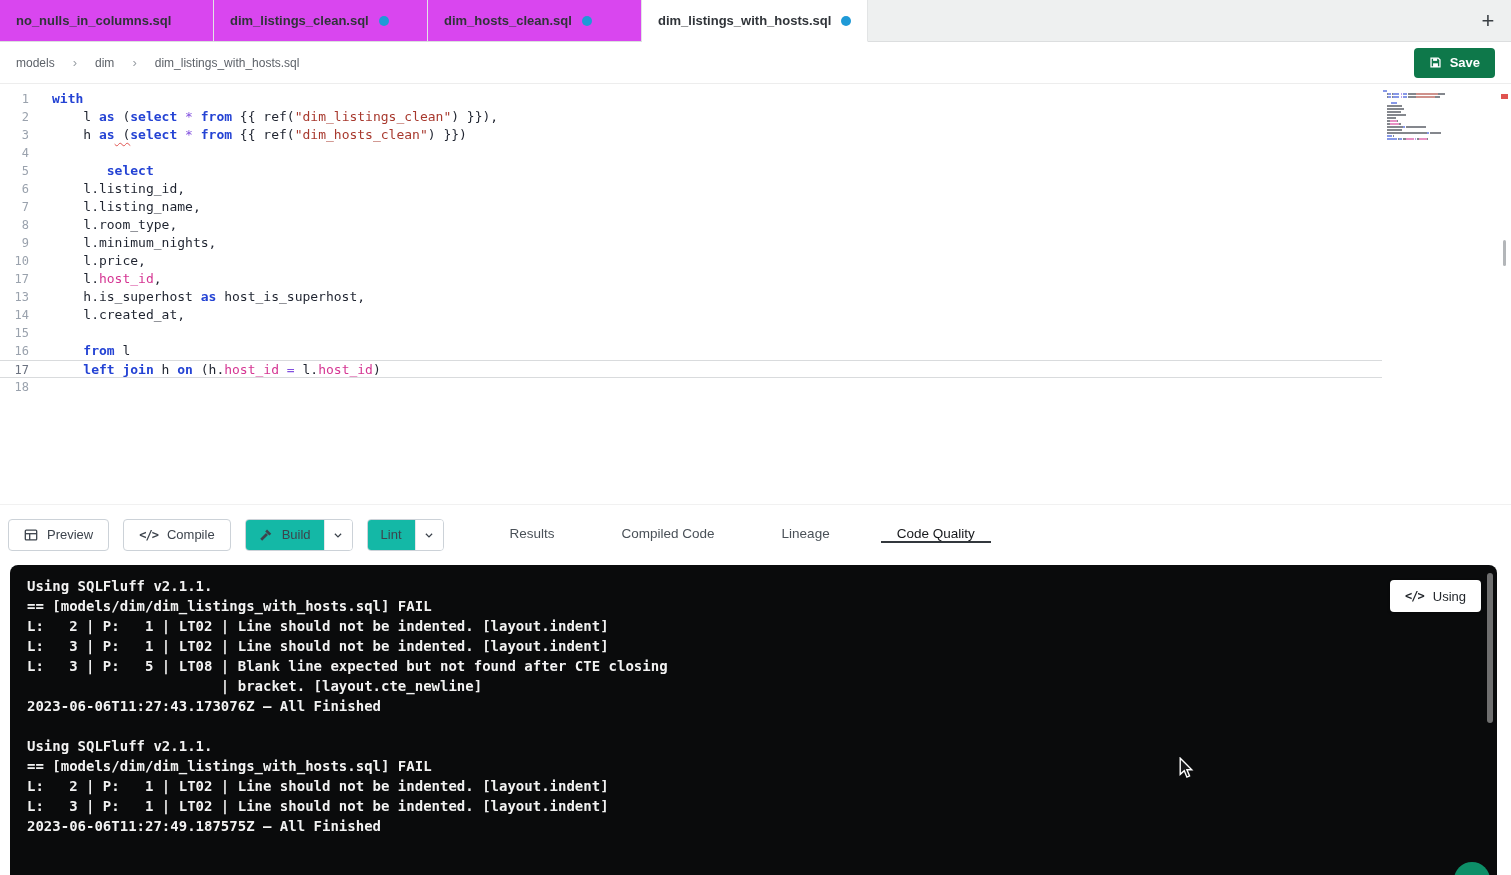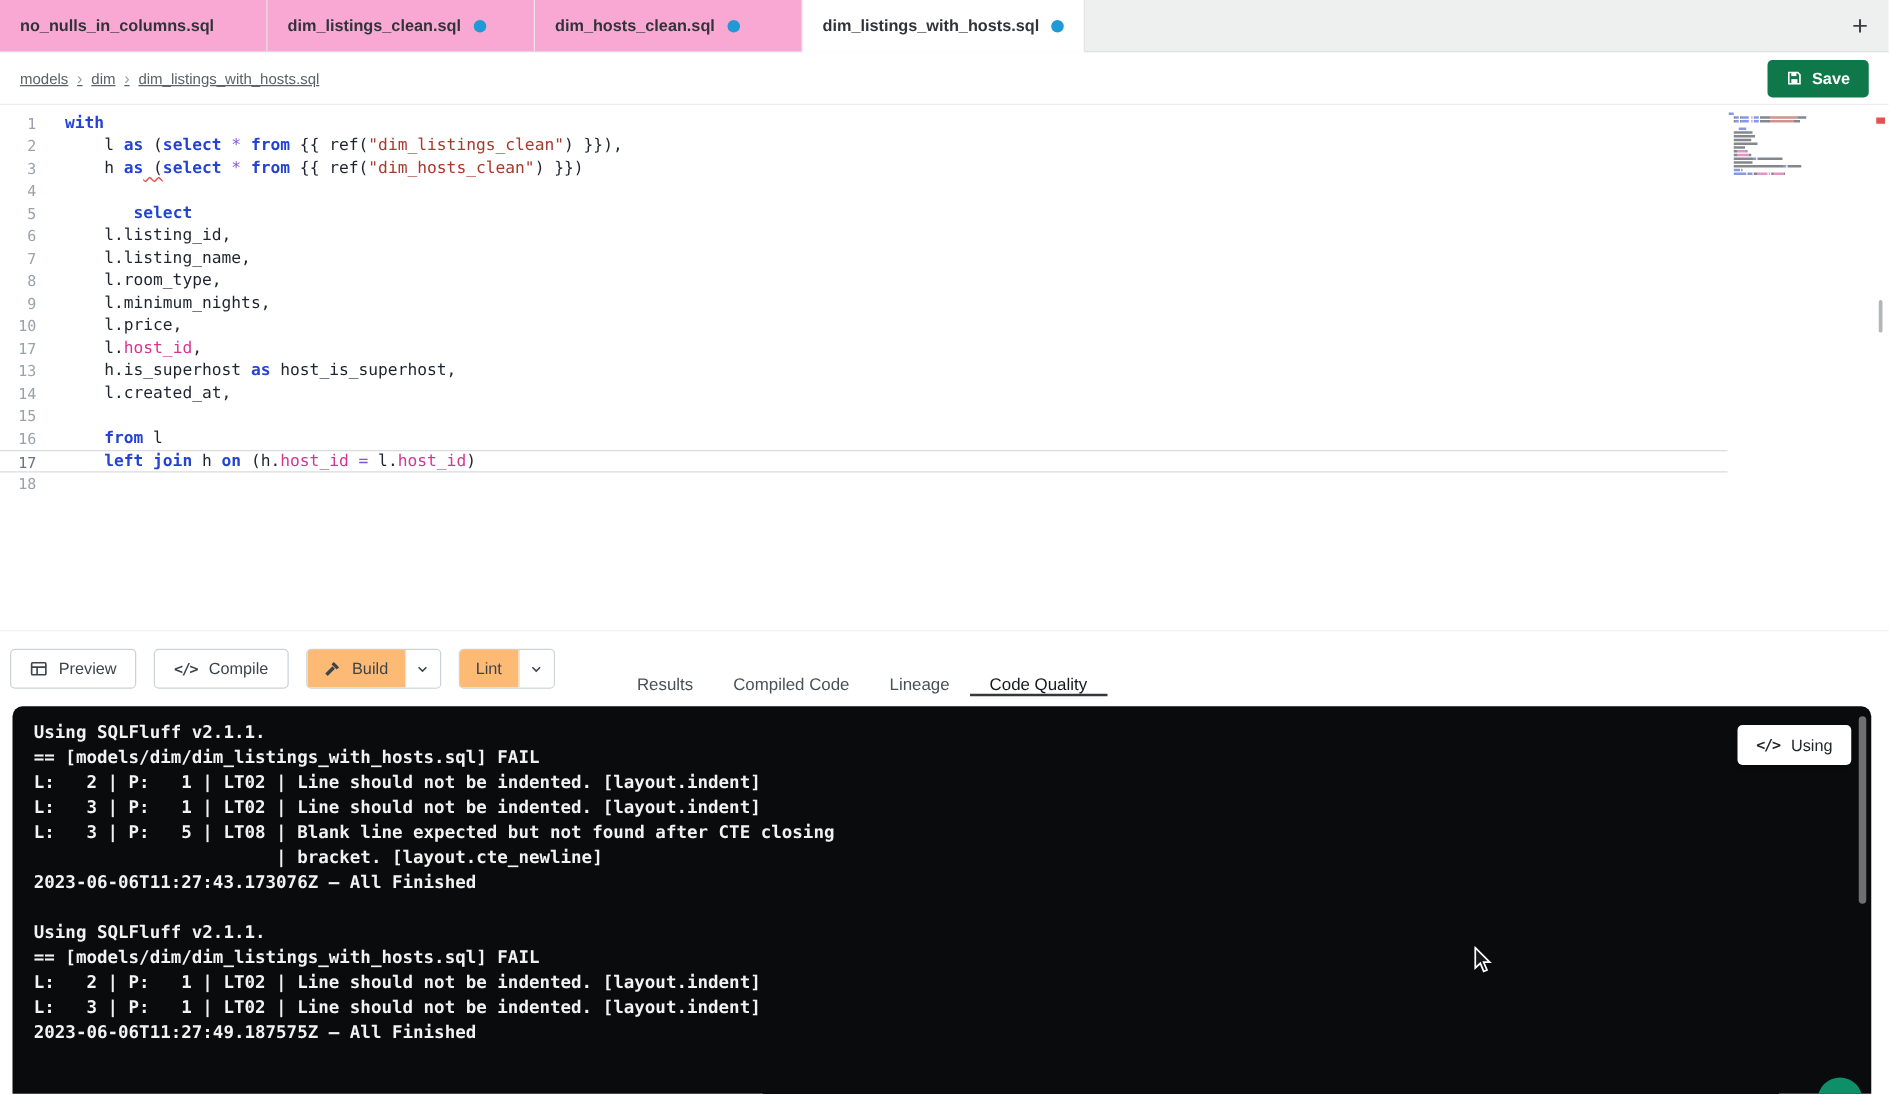--- a/index.html
+++ b/index.html
@@ -6,32 +6,32 @@
   html,body { width:1511px; height:875px; overflow:hidden; background:#fff;
               font-family:"Liberation Sans", sans-serif; }
   .app { position:relative; width:1511px; height:875px; }
 
   
   .tab-bar { display:flex; align-items:stretch; height:42px; background:#eef0f0;
              border-bottom:1px solid #dcdedf; }
   .tabs { display:flex; }
   .tab { display:flex; align-items:center; padding:0 16px; min-width:214px;
          border-right:1px solid #e2e4e5; font-size:13px; font-weight:700;
-         color:#303439; cursor:pointer; background:#f9a8d4; }
+         color:#303439; cursor:pointer; background:#d946ef; }
   .tab.active { background:#fff; border-bottom:1px solid #fff; margin-bottom:-1px; }
   .tab-dot { width:10px; height:10px; border-radius:50%;
              background:var(--dot-blue,#1f9ad7); margin-left:10px; flex:none; }
   .new-tab { margin-left:auto; width:46px; border:none; background:none;
              font-size:22px; font-weight:400; color:#3a3f44; cursor:pointer; }
 
   
   .breadcrumb-row { height:42px; display:flex; align-items:center;
                     justify-content:space-between; padding:0 16px; background:#fff;
                     border-bottom:1px solid #ededed; }
-  .breadcrumb { display:flex; align-items:center; gap:7px; font-size:12px; color:#5d6269;text-decoration:underline; }
+  .breadcrumb { display:flex; align-items:center; gap:18px; font-size:12px; color:#5d6269; }
   .crumb-sep { color:#9aa0a6; font-size:13px; }
   .save-btn { display:flex; align-items:center; gap:8px; height:30px; padding:0 15px;
               background:var(--accent-green,#0e784a); color:#fff; border:none;
               border-radius:4px; font-size:13px; font-weight:700; cursor:pointer; }
 
   
   .editor { position:relative; height:420px; background:#fff;
             font-family:"DejaVu Sans Mono", monospace; font-size:13px; }
   .editor-lines { padding-top:6px; }
   .line { display:flex; height:18px; line-height:18px; width:1382px; }
@@ -61,27 +61,27 @@
 
   
   .toolbar { height:60px; display:flex; align-items:center; padding:0 8px;
              border-top:1px solid #f1f1f1; background:#fff; }
   .btn { display:flex; align-items:center; gap:9px; height:32px; padding:0 15px;
          background:#fff; border:1px solid #ccd2d8; border-radius:4px;
          font-size:13px; color:#3d444d; margin-right:14px; cursor:pointer; }
   .split { display:flex; align-items:stretch; height:32px; margin-right:14px;
            border:1px solid #ccd2d8; border-radius:4px; overflow:hidden; background:#fff; }
   .split .main { display:flex; align-items:center; gap:9px; padding:0 13px;
-                 border:none; background:#fdba74; font-size:13px; color:#3d444d; cursor:pointer; }
+                 border:none; background:#14b8a6; font-size:13px; color:#3d444d; cursor:pointer; }
   .split .caret { width:28px; display:flex; align-items:center; justify-content:center;
                   border:none; border-left:1px solid #e3e6ea; background:#fff; cursor:pointer; }
   .icon-code { font-family:"DejaVu Sans Mono",monospace; font-size:12px; font-weight:700;
                color:#3d444d; letter-spacing:-1px; }
-  .panel-tabs { display:flex; align-items:flex-end; height:45px; margin-left:36px;
-                align-self:center; }
+  .panel-tabs { display:flex; align-items:center; height:45px; margin-left:36px;
+                align-self:center;gap:35px; }
   .panel-tab { background:none; border:none; border-bottom:2px solid transparent;
                padding:0 16px; font-size:13.5px; color:#4a5158; cursor:pointer; }
   .panel-tab.active { color:#16181b; border-bottom-color:#33383d; }
 
   
   .terminal { position:absolute; left:10px; top:565px; width:1487px; height:330px;
               background:var(--terminal-bg,#0a0b0c); border-radius:8px;
               color:var(--terminal-fg,#f2f2f2);
               font-family:"DejaVu Sans Mono", monospace; font-size:14px; font-weight:700; }
   .terminal-output { padding:11px 17px; }

